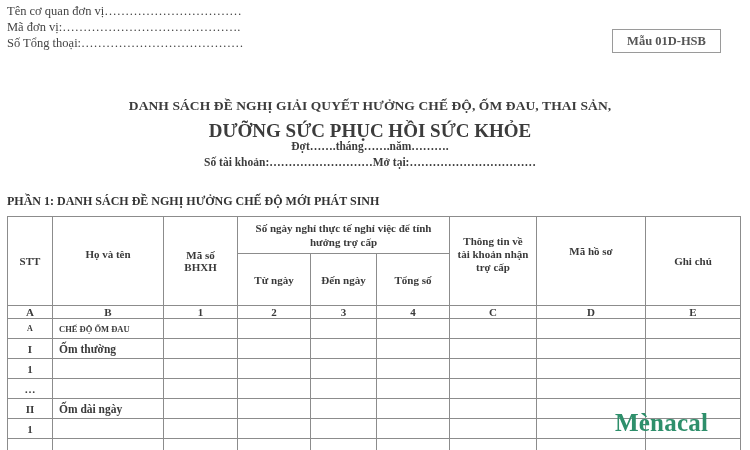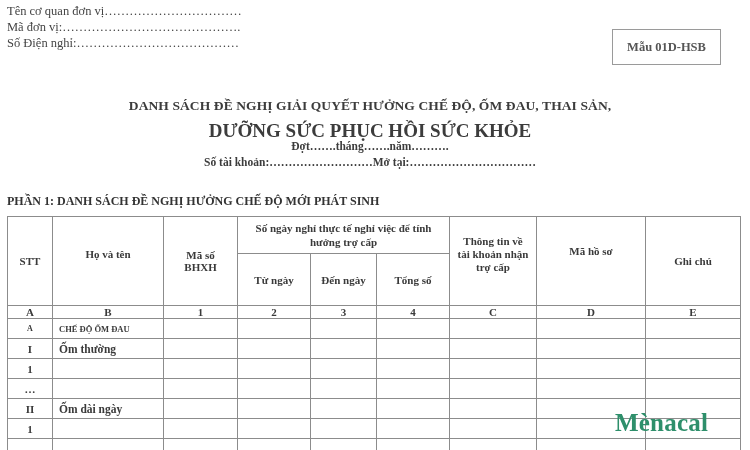--- a/index.html
+++ b/index.html
@@ -5,21 +5,21 @@
   html, body { margin: 0; padding: 0; }
   body {
     width: 750px; height: 450px; overflow: hidden; position: relative;
     background: #ffffff; color: #3a3a3a;
     font-family: "Liberation Serif", "DejaVu Serif", serif;
   }
   .abs { position: absolute; }
   .org-info { left: 7px; top: 3px; font-size: 12.5px; line-height: 16px; color: #444; }
   .org-info div { white-space: nowrap; }
   .form-code {
-    left: 612px; top: 29px; width: 109px; height: 36px;
+    left: 612px; top: 29px; width: 109px; height: 24px;
     border: 1px solid #9a9a9a; box-sizing: border-box;
     font-size: 12.5px; font-weight: bold; color: #555;
     display: flex; align-items: center; justify-content: center;
   }
   .title {
     left: 0; width: 740px; text-align: center; font-weight: bold; color: #3c3c3c;
   }
   .t1 { top: 98px; font-size: 13.5px; letter-spacing: 0.1px; }
   .t2 { top: 120px; font-size: 19px; }
   .t3 { top: 140px; font-size: 11.5px; }
@@ -48,21 +48,21 @@
     left: 615px; top: 409px; font-family: Liberation Serif, serif;
     font-size: 25px; font-weight: bold; color: #2e8f6b; letter-spacing: 0.2px;
   }
 </style>
 </head>
 <body>
 
 <div class="abs org-info">
   <div>Tên cơ quan đơn vị……………………………</div>
   <div>Mã đơn vị:…………………………………….</div>
-  <div>Số Điện nghỉ:…………………………………</div>
+  <div>Số Tổng thoại:…………………………………</div>
 </div>
 
 <div class="abs form-code">Mẫu 01D-HSB</div>
 
 <div class="abs title t1">DANH SÁCH ĐỀ NGHỊ GIẢI QUYẾT HƯỞNG CHẾ ĐỘ, ỐM ĐAU, THAI SẢN,</div>
 <div class="abs title t2">DƯỠNG SỨC PHỤC HỒI SỨC KHỎE</div>
 <div class="abs title t3">Đợt…….tháng…….năm……….</div>
 <div class="abs title t4">Số tài khoản:………………………Mở tại:……………………………</div>
 
 <div class="abs section">PHẦN 1: DANH SÁCH ĐỀ NGHỊ HƯỞNG CHẾ ĐỘ MỚI PHÁT SINH</div>

